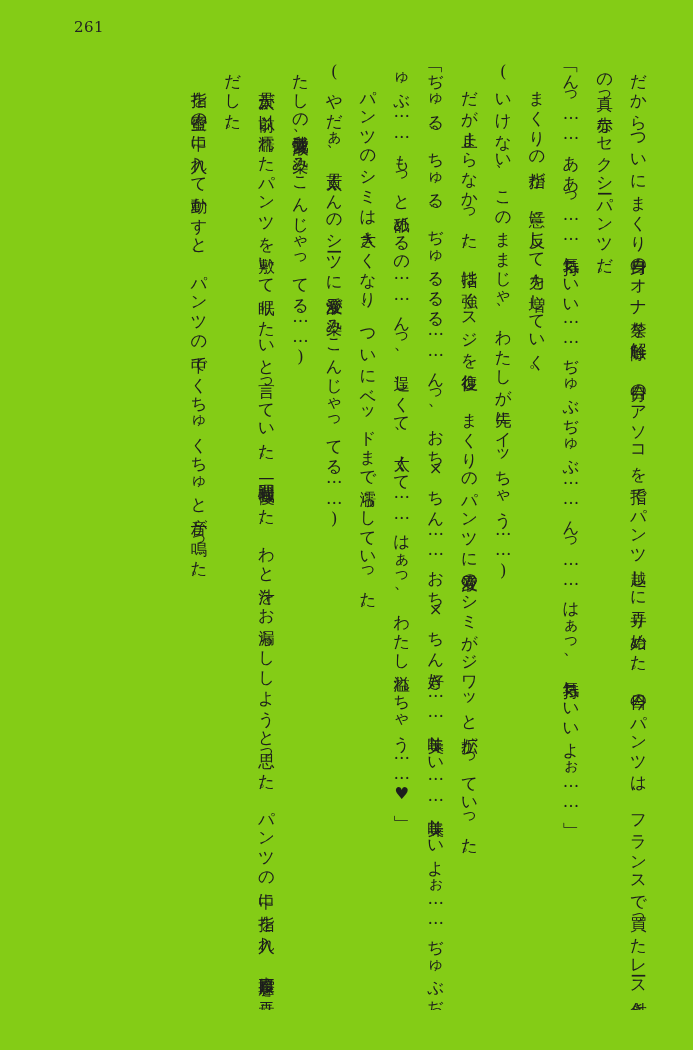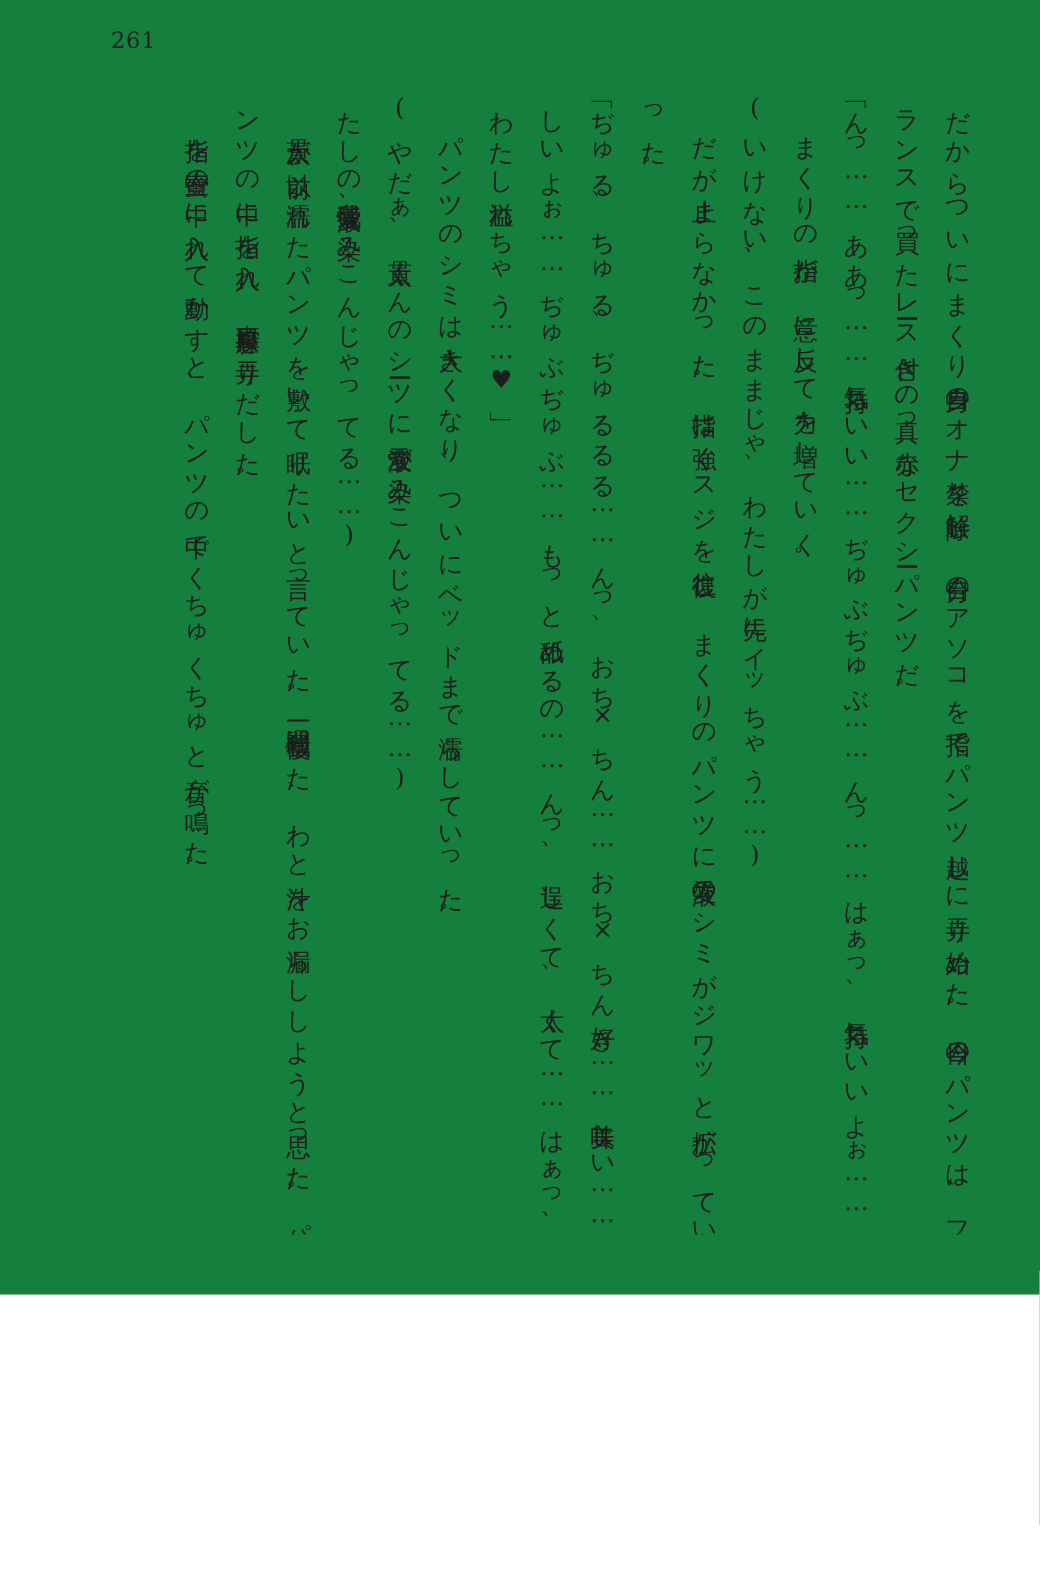--- a/index.html
+++ b/index.html
@@ -10,22 +10,22 @@
   body {
     width: 693px;
     height: 1050px;
     overflow: hidden;
     font-family: "DejaVu Serif", "Liberation Serif", serif;
     color: #1a1a1a;
   }
   .page {
     position: relative;
     width: 693px;
-    height: 863px;
-    background: #15803d;
+    height: 1050px;
+    background: #84cc16;
     box-sizing: border-box;
   }
   .page-number {
     position: absolute;
     top: 18px;
     left: 74px;
     font-size: 15px;
     letter-spacing: 0.5px;
     color: #222;
     font-family: "DejaVu Serif", "Liberation Serif", serif;

